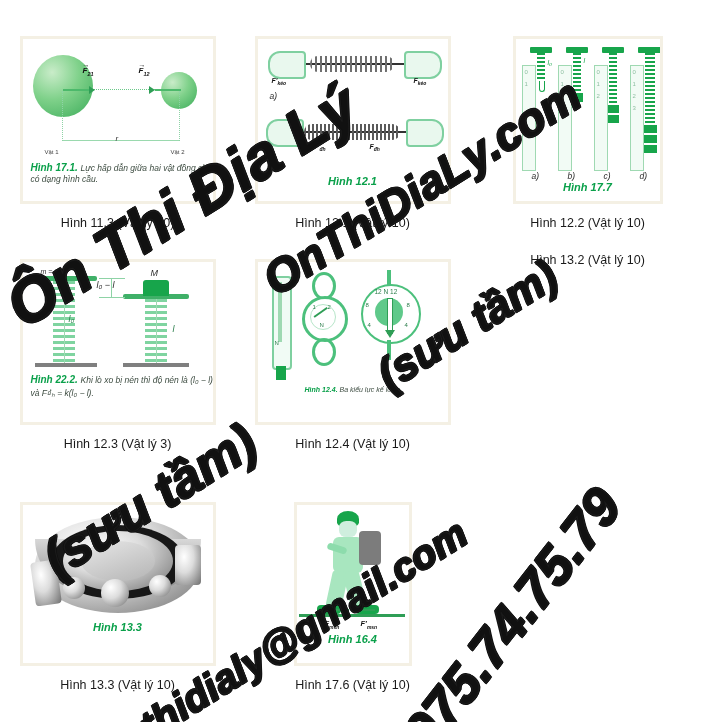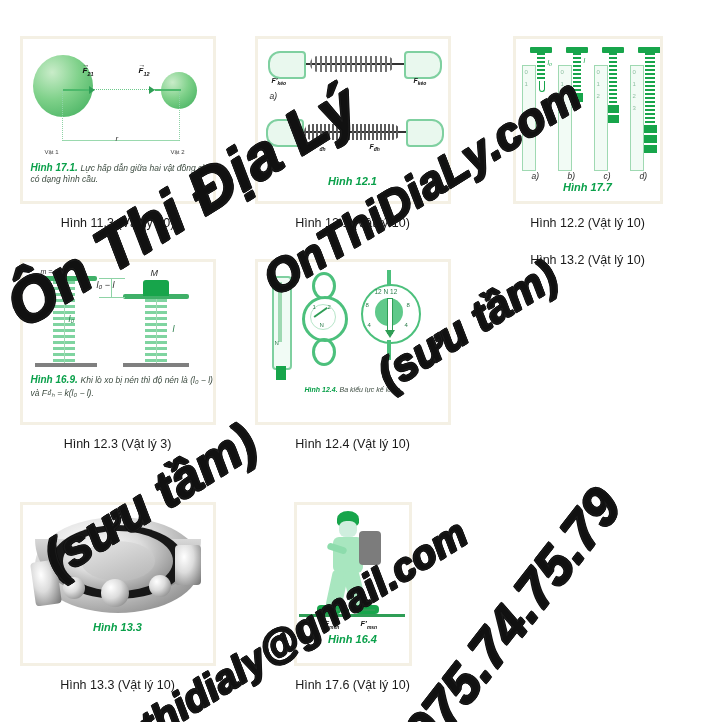--- a/index.html
+++ b/index.html
@@ -228,21 +228,21 @@
         <div style="position:absolute;left:122px;top:37px;width:22px;height:64px;background:repeating-linear-gradient(180deg,#7fd4a0 0 3px,transparent 3px 6px);"></div>
         <div style="position:absolute;left:133px;top:37px;height:64px;border-left:1px solid #9fd9b2;"></div>
         <div style="position:absolute;left:100px;top:101px;width:66px;height:4px;background:#7f7f7f;"></div>
         <div class="ab" style="left:150px;top:62px;font-size:9px;color:#2a7d4a;">l</div>
 
         <div style="position:absolute;left:76px;top:16px;width:26px;height:1.2px;background:#8ed3a6;"></div>
         <div style="position:absolute;left:76px;top:35px;width:26px;height:1.2px;background:#8ed3a6;"></div>
         <div style="position:absolute;left:88px;top:16px;height:19px;border-left:1px solid #8ed3a6;"></div>
         <div class="ab" style="left:74px;top:18px;font-size:9px;">l₀ − l</div>
         <div class="figtitle" style="top:112px;text-align:left;padding-left:8px;font-size:10px;line-height:1.25;">
-          <span>Hình 16.9.</span>
+          <span>Hình 22.2.</span>
           <span style="color:#3b4a3f;font-weight:normal;font-size:8.5px;">Khi lò xo bị nén thì độ nén là (l₀ − l)  và F₫ₕ = k(l₀ − l).</span>
         </div>
       </div>
     </div>
     <div class="cap">Hình 12.3 (Vật lý 3)</div>
   </div>
 
   <div class="cell r2 c2">
     <div class="panel">
       <div class="panel-inner">

